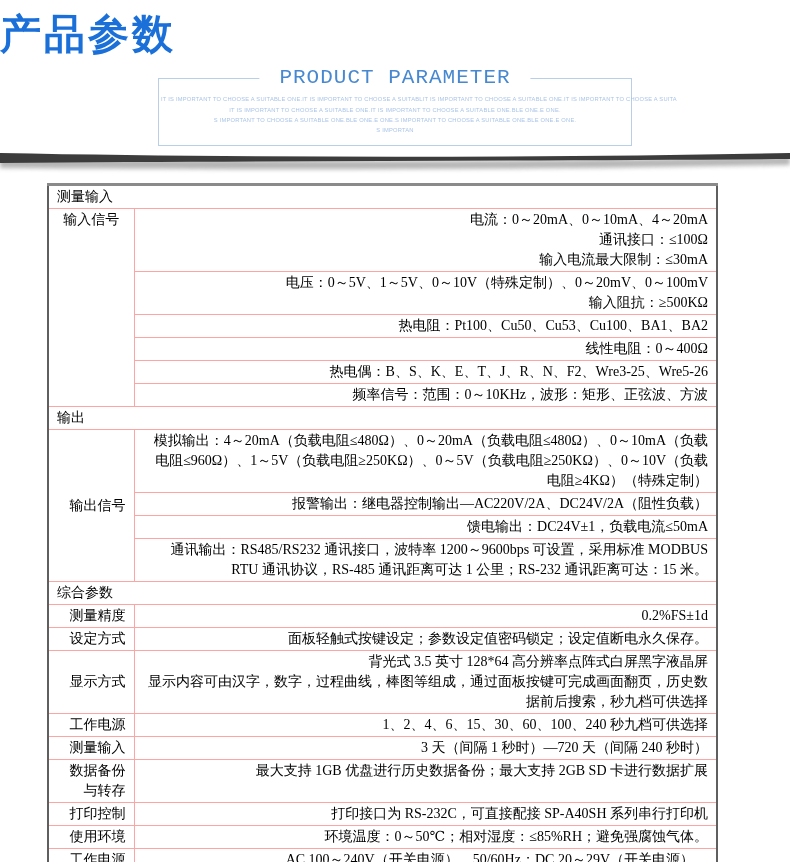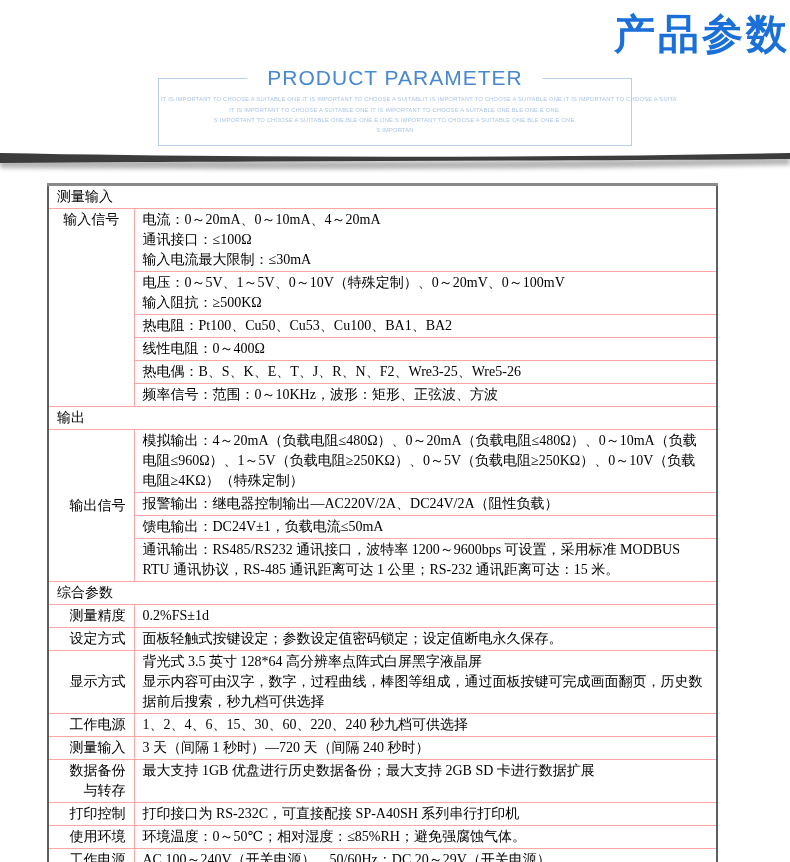--- a/index.html
+++ b/index.html
@@ -1,20 +1,20 @@
 <!DOCTYPE html>
 <html><head>
 <meta charset="utf-8">
 <style>
   * { box-sizing: border-box; margin: 0; padding: 0; }
   html,body { width: 790px; background: #ffffff; }
   body { height: 862px; overflow: hidden; font-family: "Liberation Sans", sans-serif; }
 
   .page-title {
-    text-align: right;
+    text-align: left;
     margin-top: 9px;
     font-size: 41px;
     line-height: 50px;
     font-weight: bold;
     letter-spacing: 3px;
     color: #1a70d8;
     font-family: "Liberation Sans", sans-serif;
   }
 
   .legend-box {
@@ -29,21 +29,21 @@
     top: -15px;
     left: 50%;
     transform: translateX(-50%);
     background: #ffffff;
     padding: 0 20px;
     white-space: nowrap;
     font-size: 21px;
     line-height: 28px;
     letter-spacing: 1px;
     color: #4788d0;
-    font-family: Liberation Sans, sans-serif;
+    font-family: Liberation Mono, monospace;
   }
   .tagline {
     position: absolute;
     top: 16px;
     left: 50%;
     width: 650px;
     transform: translateX(-50%) scale(0.72);
     transform-origin: center top;
     text-align: center;
     font-size: 8px;
@@ -72,21 +72,21 @@
     line-height: 20px;
     padding: 1px 8px;
   }
   td.section-cell { padding: 2px 8px; }
   td.label-cell {
     text-align: center;
     padding: 1px 2px;
   }
   td.label-cell.middle { vertical-align: middle; text-align: right; }
   td.label-cell.top { vertical-align: top; }
-  td.value-cell .para { text-align: left; }
+  td.value-cell .para { text-align: right; }
 </style>
 </head>
 <body>
 
 <div class="page-title">产品参数</div>
 
 <div class="legend-box">
   <div class="subtitle">PRODUCT PARAMETER</div>
   <div class="tagline">
     <div>IT IS IMPORTANT TO CHOOSE A SUITABLE ONE.IT IS IMPORTANT TO CHOOSE A SUITABLIT IS IMPORTANT TO CHOOSE A SUITABLE ONE.IT IS IMPORTANT TO CHOOSE A SUITA</div>
@@ -205,21 +205,21 @@
         <td class="value-cell">
           <div class="para">背光式 3.5 英寸 128*64 高分辨率点阵式白屏黑字液晶屏</div>
           <div class="para">显示内容可由汉字，数字，过程曲线，棒图等组成，通过面板按键可完成画面翻页，历史数据前后搜索，秒九档可供选择</div>
         </td>
       </tr>
       <tr>
         <td rowspan="1" class="label-cell middle">
           <div>工作电源</div>
         </td>
         <td class="value-cell">
-          <div class="para">1、2、4、6、15、30、60、220、240 秒九档可供选择</div>
+          <div class="para">1、2、4、6、15、30、60、100、240 秒九档可供选择</div>
         </td>
       </tr>
       <tr>
         <td rowspan="1" class="label-cell middle">
           <div>测量输入</div>
         </td>
         <td class="value-cell">
           <div class="para">3 天（间隔 1 秒时）—720 天（间隔 240 秒时）</div>
         </td>
       </tr>

